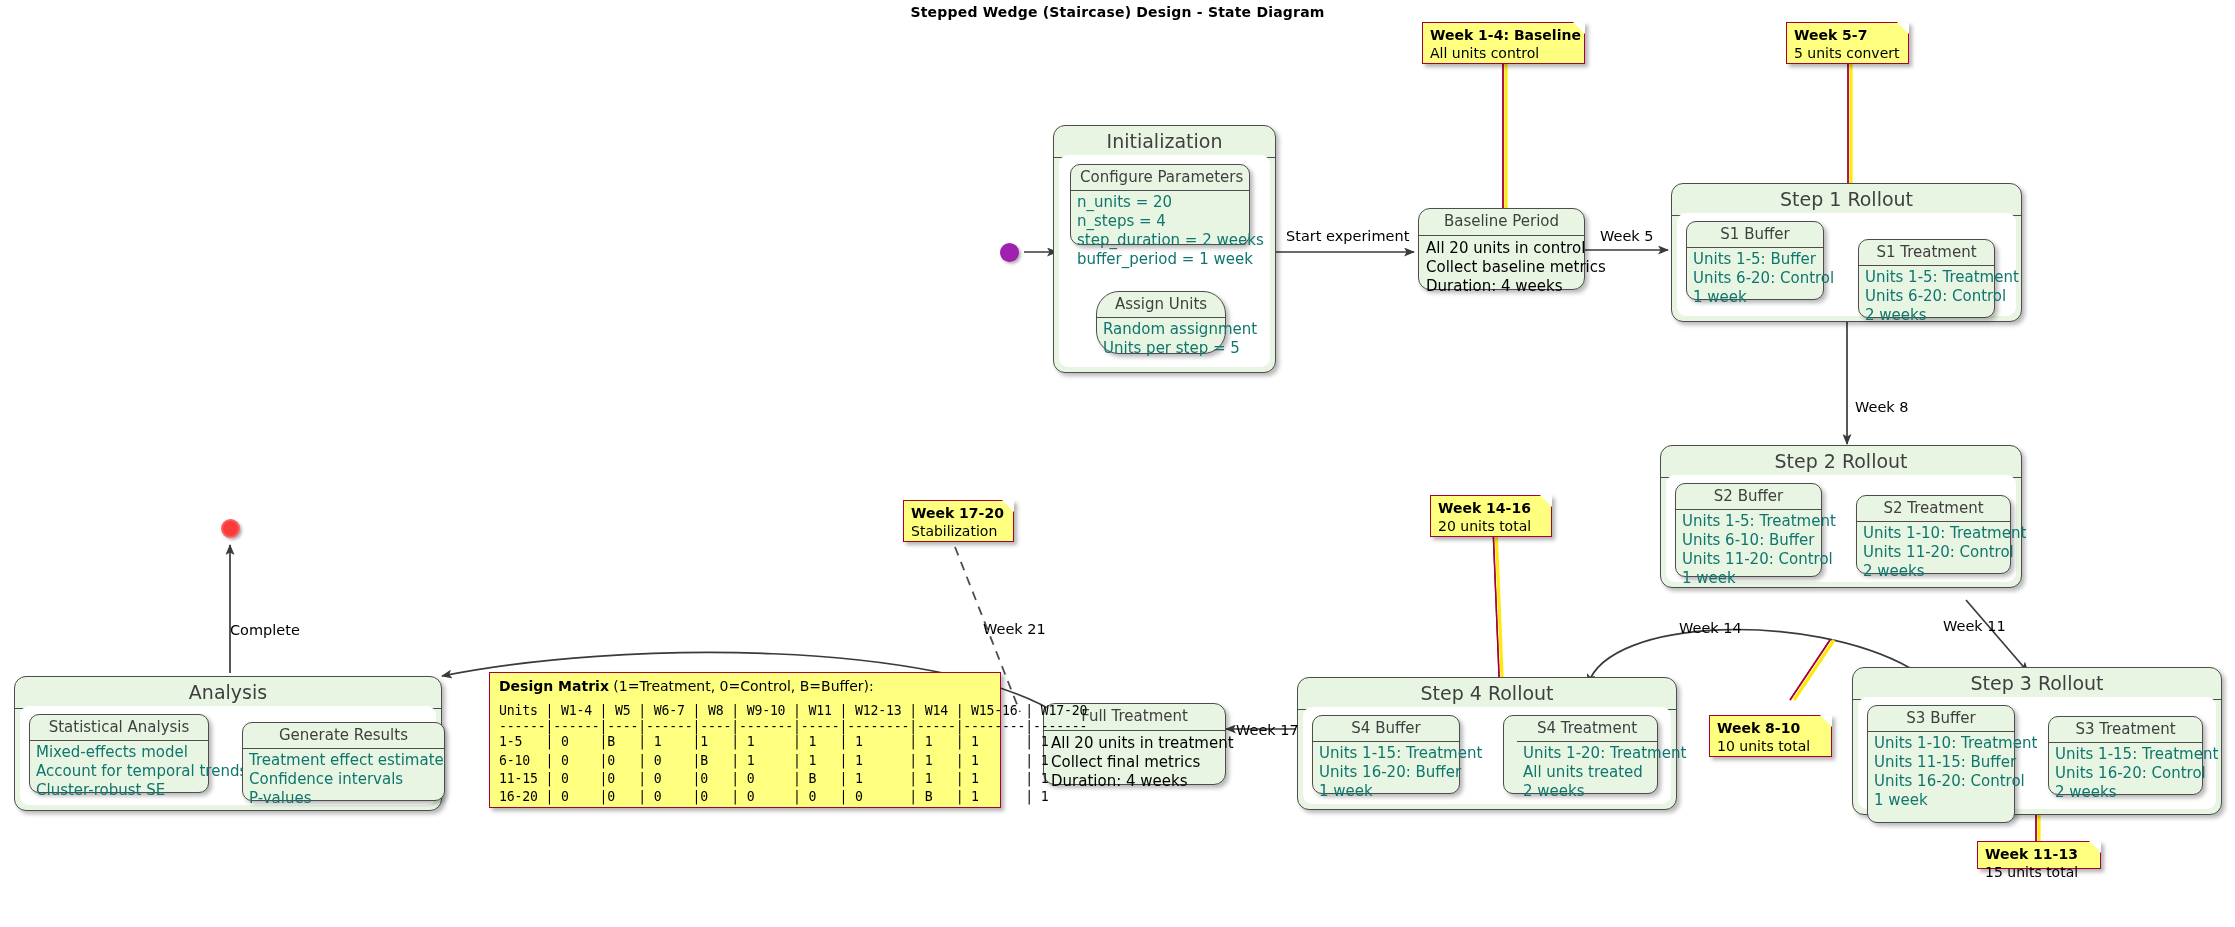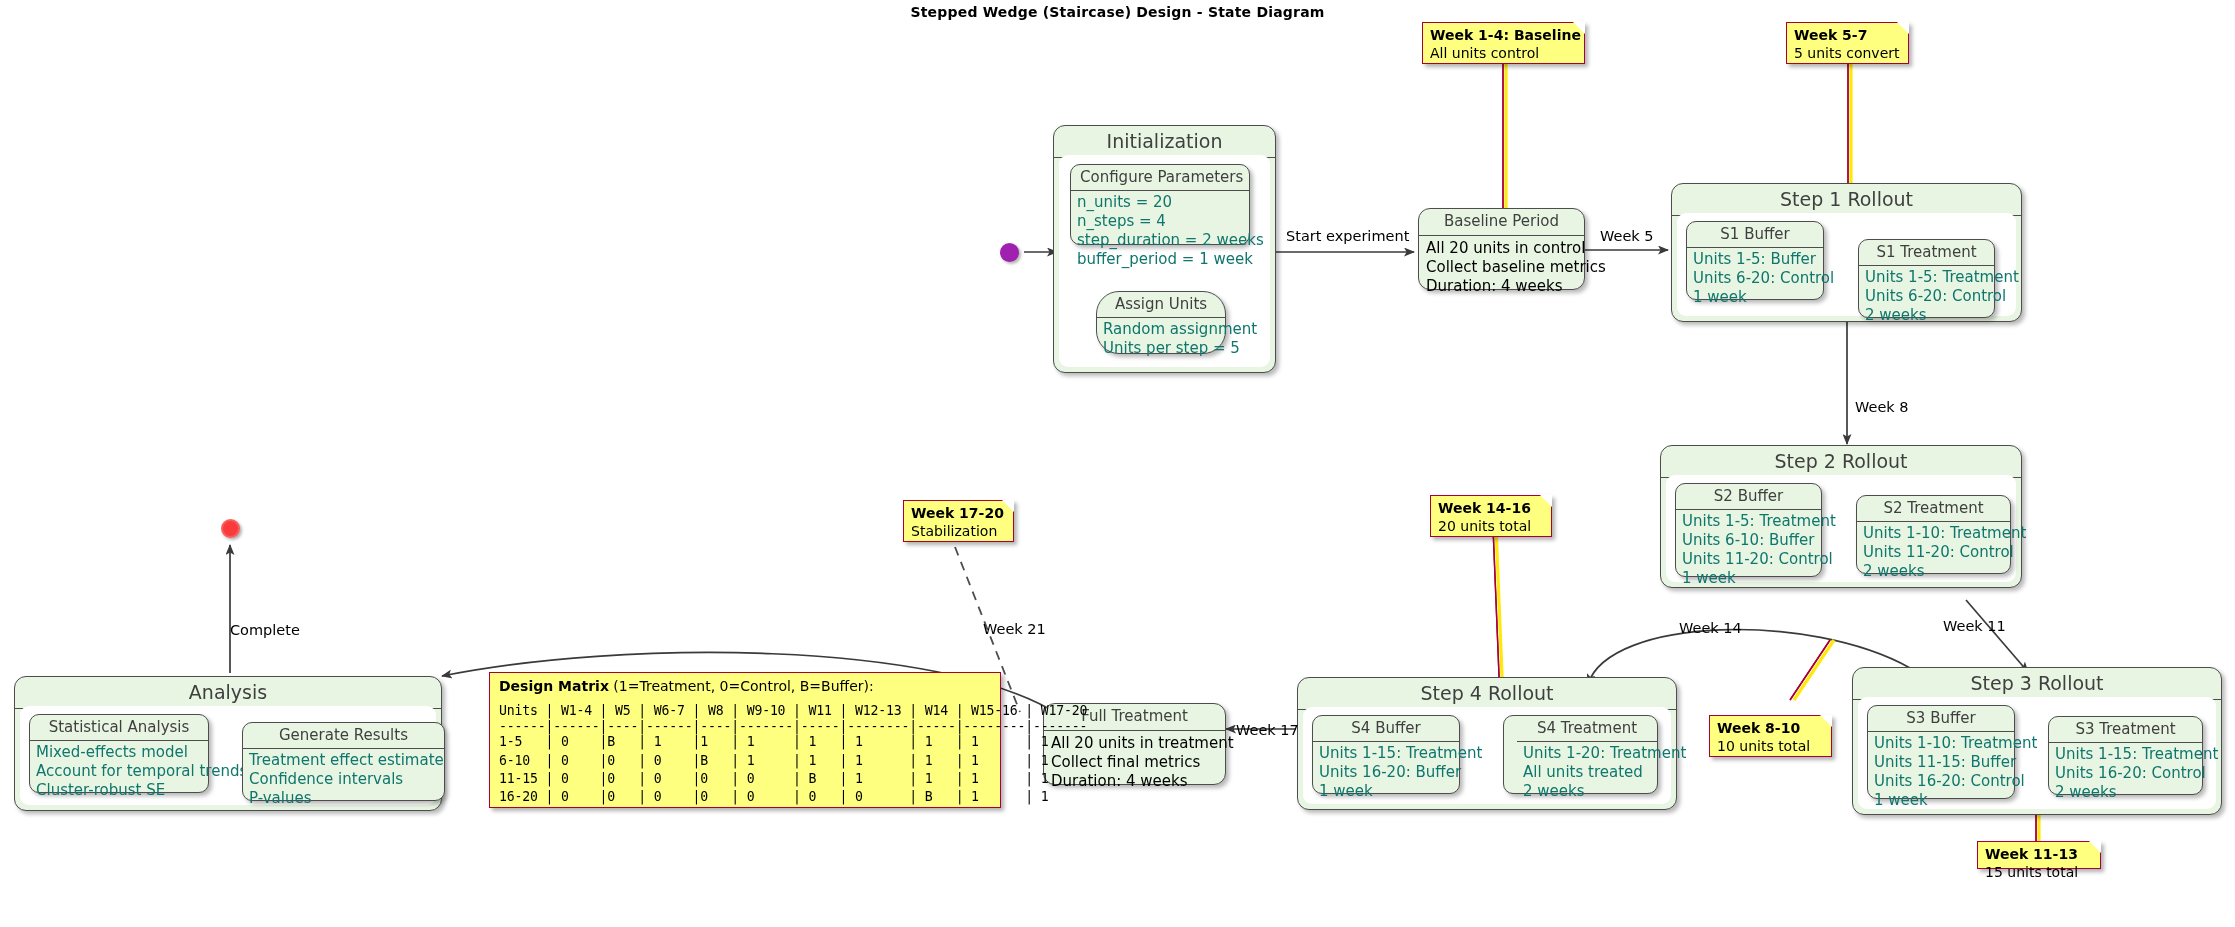--- a/index.html
+++ b/index.html
@@ -261,21 +261,21 @@
           <div>Units 11-20: Control</div>
           <div>2 weeks</div>
         </div>
       </div>
     </div>
   </div>
 
   <div class="composite" style="left:1852px;top:667px;width:370px;height:148px;">
     <div class="ct-title">Step 3 Rollout</div>
     <div class="ct-region">
-      <div class="child" style="left:9px;top:8px;width:148px;height:94px;">
+      <div class="child" style="left:9px;top:8px;width:148px;height:118px;">
         <div class="st-title">S3 Buffer</div>
         <div class="st-body">
           <div>Units 1-10: Treatment</div>
           <div>Units 11-15: Buffer</div>
           <div>Units 16-20: Control</div>
           <div>1 week</div>
         </div>
       </div>
       <div class="child" style="left:190px;top:19px;width:155px;height:79px;">
         <div class="st-title">S3 Treatment</div>

